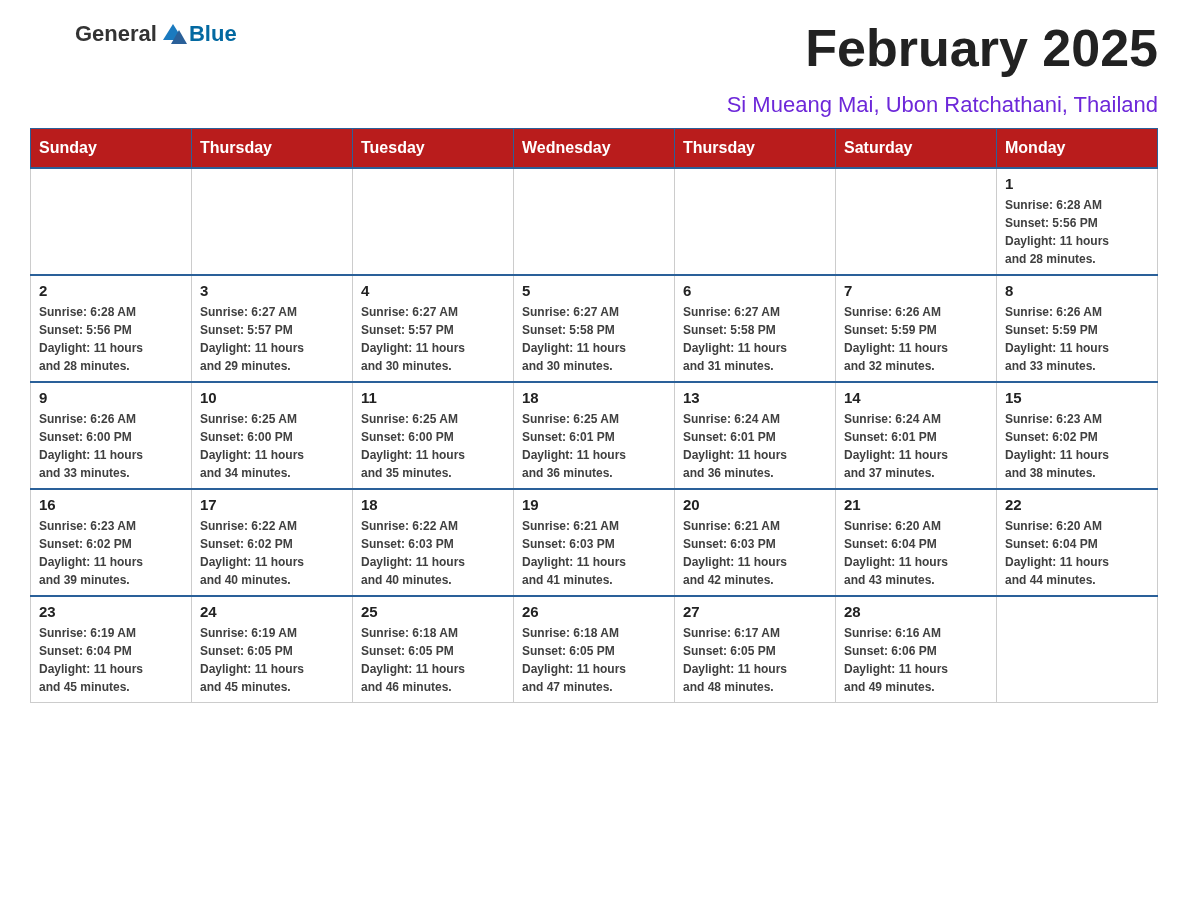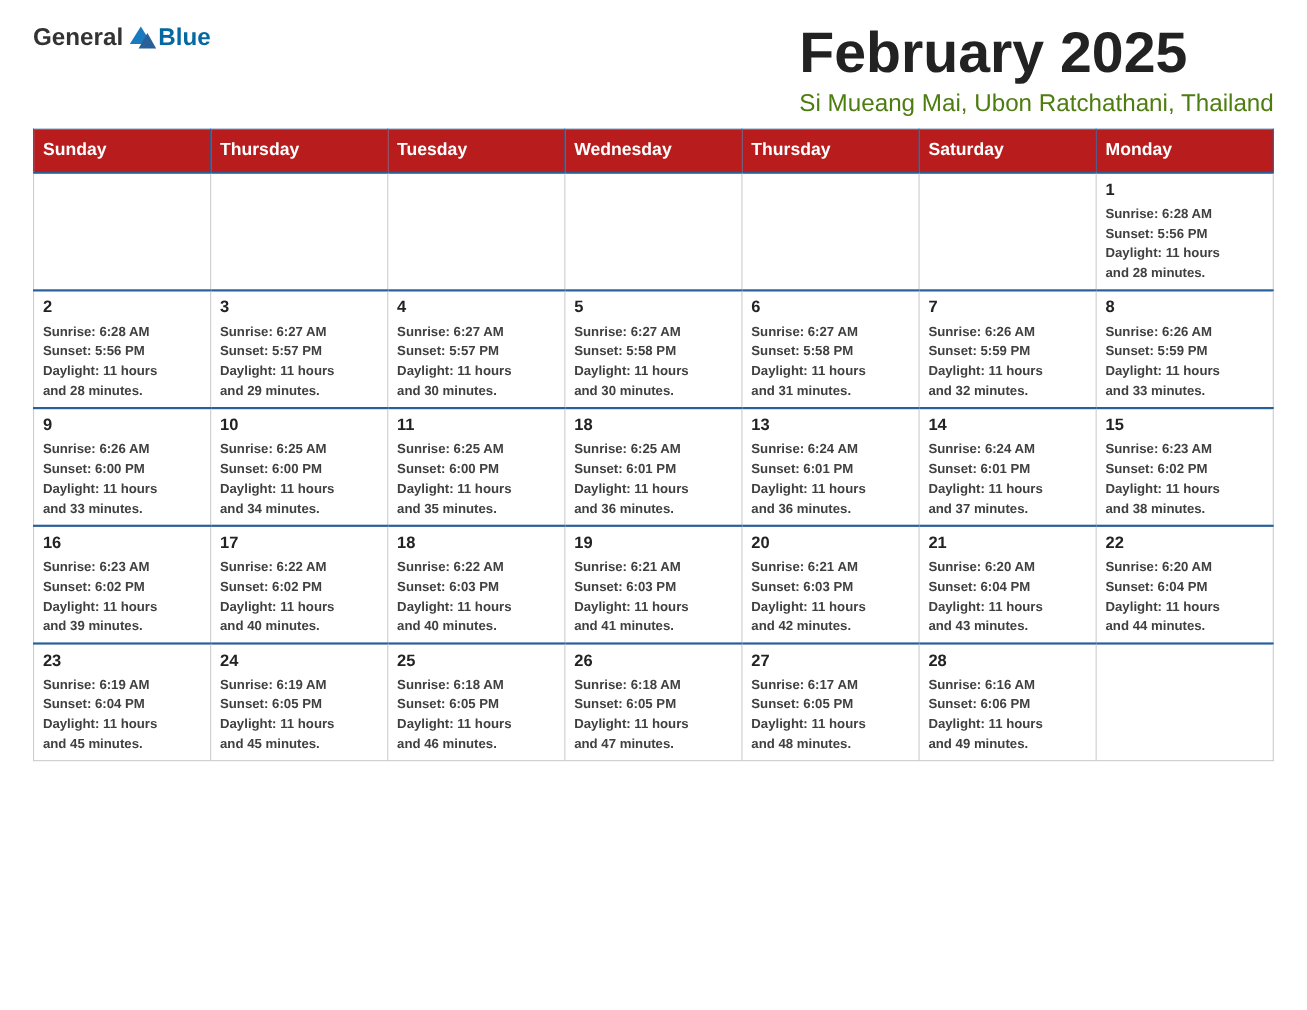--- a/index.html
+++ b/index.html
@@ -18,43 +18,45 @@
     }
     .logo {
       display: flex;
       align-items: center;
       gap: 0;
     }
     .logo-text-general {
       font-size: 22px;
       font-weight: bold;
       color: #333;
+      margin-left: 45px;
     }
     .logo-icon {
       width: 28px;
       height: 28px;
       margin: 0 2px;
     }
     .logo-text-blue {
       font-size: 22px;
       font-weight: bold;
       color: #0369a1;
     }
     .title-block {
+      text-align: right;
     }
     .calendar-title {
       font-size: 52px;
       font-weight: bold;
       color: #222;
       line-height: 1.1;
     }
     .calendar-subtitle {
       font-size: 22px;
-      color: #4d7c0f;
-      margin-top: 4px;
+      color: #6d28d9;
+      margin-top: 15px;
     }
     .calendar {
       width: 100%;
       border-collapse: collapse;
       margin-top: 10px;
     }
     .calendar th {
       background-color: #b91c1c;
       color: #fff;
       font-size: 16px;

